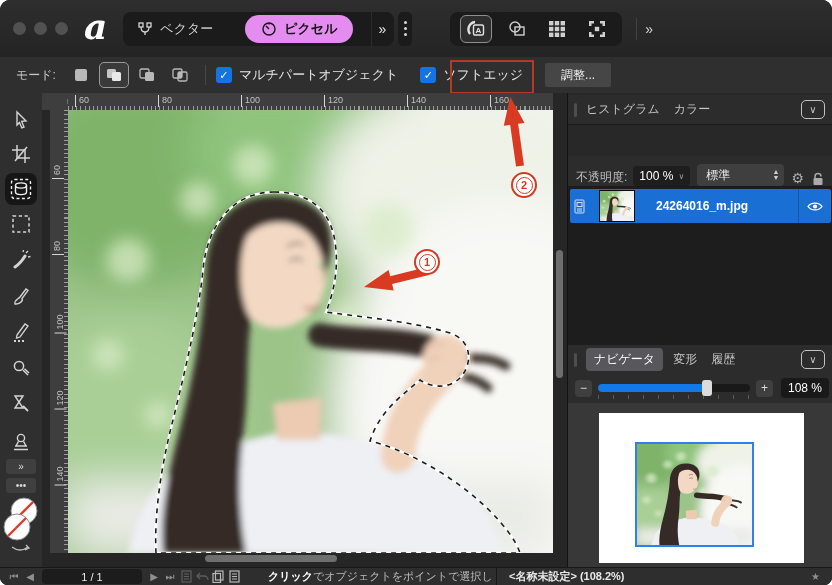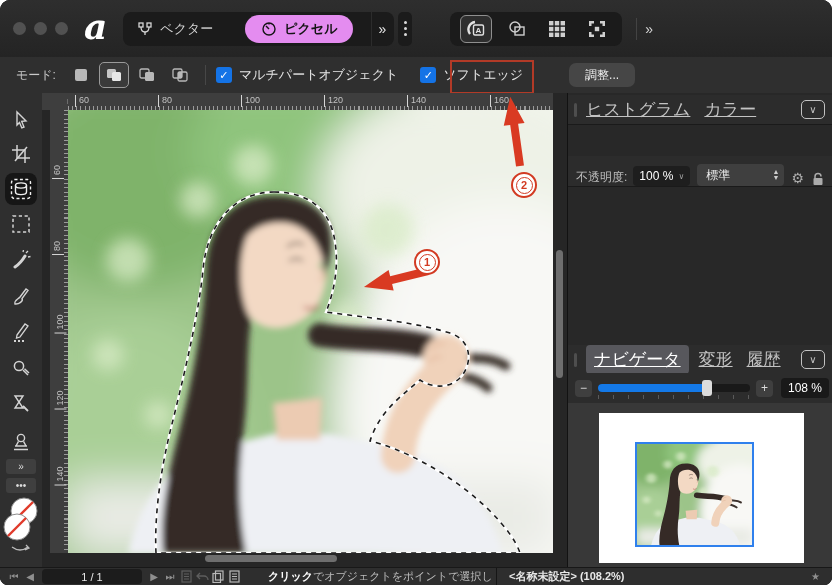--- a/index.html
+++ b/index.html
@@ -26,21 +26,21 @@
 
   
   .mode-bar{position:absolute;left:0;top:57px;width:832px;height:36px;background:#2f2f2f;border-bottom:1px solid #171717;display:flex;align-items:center;font-size:12px;color:#c9c9c9;}
   .mode-label{margin-left:16px;}
   .mode-group{display:flex;gap:3px;margin-left:10px;}
   .mode-btn{width:28px;height:24px;display:flex;align-items:center;justify-content:center;border-radius:5px;border:1px solid transparent;}
   .mode-btn.sel{border-color:#9a9a9a;background:#3a3a3a;}
   .m-div{width:1px;height:20px;background:#474747;margin:0 10px;}
   .chk{width:16px;height:16px;border-radius:3px;background:#1473e6;color:#fff;font-size:11px;font-weight:bold;display:flex;align-items:center;justify-content:center;margin-right:7px;}
   .chk-label{color:#e6e6e6;font-size:13px;margin-right:22px;white-space:nowrap;}
-  .adjust-btn{background:#464646;color:#efefef;font-size:12px;border-radius:7px;height:24px;padding:0 16px;display:flex;align-items:center;margin-left:24px;white-space:nowrap;}
+  .adjust-btn{background:#464646;color:#efefef;font-size:12px;border-radius:2px;height:24px;padding:0 16px;display:flex;align-items:center;white-space:nowrap;}
   .adjust-highlight{position:absolute;left:450px;top:60px;width:80px;height:30px;border:2px solid #b23a27;pointer-events:none;}
 
   
   .toolbox{position:absolute;left:0;top:93px;width:42px;height:474px;background:#2f2f2f;border-right:1px solid #1d1d1d;}
   .tb{position:absolute;left:50%;transform:translateX(-50%);width:32px;height:30px;display:flex;align-items:center;justify-content:center;}
   .tb.sel{background:#161616;border-radius:8px;height:32px;}
   .tb-wide{position:absolute;left:6px;width:30px;height:15px;background:#3f3f3f;border-radius:3px;color:#dcdcdc;font-size:10px;display:flex;align-items:center;justify-content:center;}
 
   
   .canvas-zone{position:absolute;left:42px;top:93px;width:525px;height:474px;background:#262626;overflow:hidden;}
@@ -57,21 +57,21 @@
 
   
   .ann-overlay{position:absolute;left:0;top:0;width:832px;height:585px;pointer-events:none;z-index:40;}
   .badge{position:absolute;width:26px;height:26px;background:#fff;border:2px solid #d23a22;border-radius:50%;box-sizing:border-box;display:flex;align-items:center;justify-content:center;z-index:41;pointer-events:none;}
   .badge .inner{width:17px;height:17px;border:1.5px solid #d23a22;border-radius:50%;box-sizing:border-box;color:#d23a22;font-size:11px;font-weight:bold;display:flex;align-items:center;justify-content:center;}
 
   
   .rpanel{position:absolute;left:567px;top:93px;width:265px;height:474px;background:#282828;border-left:1px solid #121212;box-sizing:border-box;}
   .phead{position:absolute;left:0;width:265px;height:30px;background:#2c2c2c;border-bottom:1px solid #1a1a1a;display:flex;align-items:center;box-sizing:border-box;}
   .grip{width:3px;height:14px;border-radius:2px;background:#4e4e4e;margin:0 9px 0 6px;}
-  .ptab{color:#c3c3c3;font-size:17px;margin-right:14px;white-space:nowrap;text-decoration:underline;}
+  .ptab{color:#c3c3c3;font-size:12px;margin-right:14px;white-space:nowrap;}
   .ptab.sel{background:#57575c;color:#fff;border-radius:4px;padding:3px 8px;margin-right:10px;}
   .collapse{margin-left:auto;margin-right:8px;width:22px;height:17px;border:1.5px solid #c2c2c2;border-radius:5px;color:#c2c2c2;font-size:10px;display:flex;align-items:center;justify-content:center;}
   .opacity-row{position:absolute;left:0;top:63px;width:265px;height:31px;background:#2c2c2c;border-bottom:1px solid #1a1a1a;display:flex;align-items:flex-end;box-sizing:border-box;font-size:12px;color:#bdbdbd;}
   .opacity-val{background:#1e1e1e;border-radius:4px;height:20px;display:flex;align-items:center;gap:5px;color:#fff;padding:0 6px;margin-left:6px;}
   .blend-dd{background:#3f3f3f;border-radius:4px;height:22px;flex:1;margin:0 7px;display:flex;align-items:center;color:#e8e8e8;padding:0 5px 0 9px;}
   .spin{margin-left:auto;color:#cfcfcf;font-size:7px;line-height:6px;text-align:center;}
   .layers-list{position:absolute;left:0;top:94px;width:265px;height:224px;background:#1d1d1d;}
   .layer-row{position:absolute;left:2px;top:2px;width:261px;height:34px;background:#1a6fd4;border-radius:2px;display:flex;align-items:center;}
   .layer-thumb{width:34px;height:30px;background:#111;margin-left:15px;outline:1px solid #0c0c0c;}
   .layer-name{color:#fff;font-weight:bold;font-size:12px;margin-left:22px;white-space:nowrap;overflow:hidden;flex:1;}
@@ -428,20 +428,43 @@
         <span style="font-size:12px">標準</span>
         <span class="spin">▲<br>▼</span>
       </div>
       <span style="font-size:14px;color:#ababab;margin-right:8px">⚙</span>
       <svg width="12" height="14" viewBox="0 0 12 14" style="margin-right:9px">
         <path d="M3 6 V4.5 A3 3 0 0 1 9 4.5" fill="none" stroke="#ababab" stroke-width="1.5"></path>
         <rect x="1.5" y="6" width="9" height="7" rx="1" fill="#ababab"></rect>
       </svg>
     </div>
 
+    <div class="layers-list">
+      <div class="layer-row">
+        <svg width="11" height="15" viewBox="0 0 11 15" style="margin-left:4px">
+          <g stroke="#cfe2ff" stroke-width="1" fill="none">
+            <rect x="1" y="1" width="9" height="13" rx="1"></rect>
+              <rect x="3" y="3.5" width="5" height="4"></rect>
+              <path d="M3 10 h5 M3 12 h5"></path>
+          </g>
+        </svg>
+        <div class="layer-thumb">
+          <svg width="34" height="30" viewBox="0 0 485 443" preserveAspectRatio="none">
+              <use href="#photo-art"></use>
+            </svg>
+        </div>
+        <div class="layer-name">24264016_m.jpg</div>
+        <div class="eye-zone">
+          <svg width="16" height="11" viewBox="0 0 16 11">
+            <path d="M1 5.5 C4 1 12 1 15 5.5 C12 10 4 10 1 5.5 Z" fill="none" stroke="#fff" stroke-width="1.3"></path>
+            <circle cx="8" cy="5.5" r="2.1" fill="#fff"></circle>
+          </svg>
+        </div>
+      </div>
+    </div>
 
     <div class="licons">
       <div class="li" style="margin-left:8px">
         <svg width="16" height="16" viewBox="0 0 16 16">
           <rect x="1" y="3" width="12" height="12" rx="1.5" fill="none" stroke="#c9c9c9" stroke-width="1.3"></rect>
           <path d="M6 10 L13 2 L15 3.8 L8 11.5 L5.5 12 Z" fill="#c9c9c9"></path>
         </svg>
       </div>
       <div class="li" style="margin-left:32px">
         <svg width="17" height="15" viewBox="0 0 17 15">

